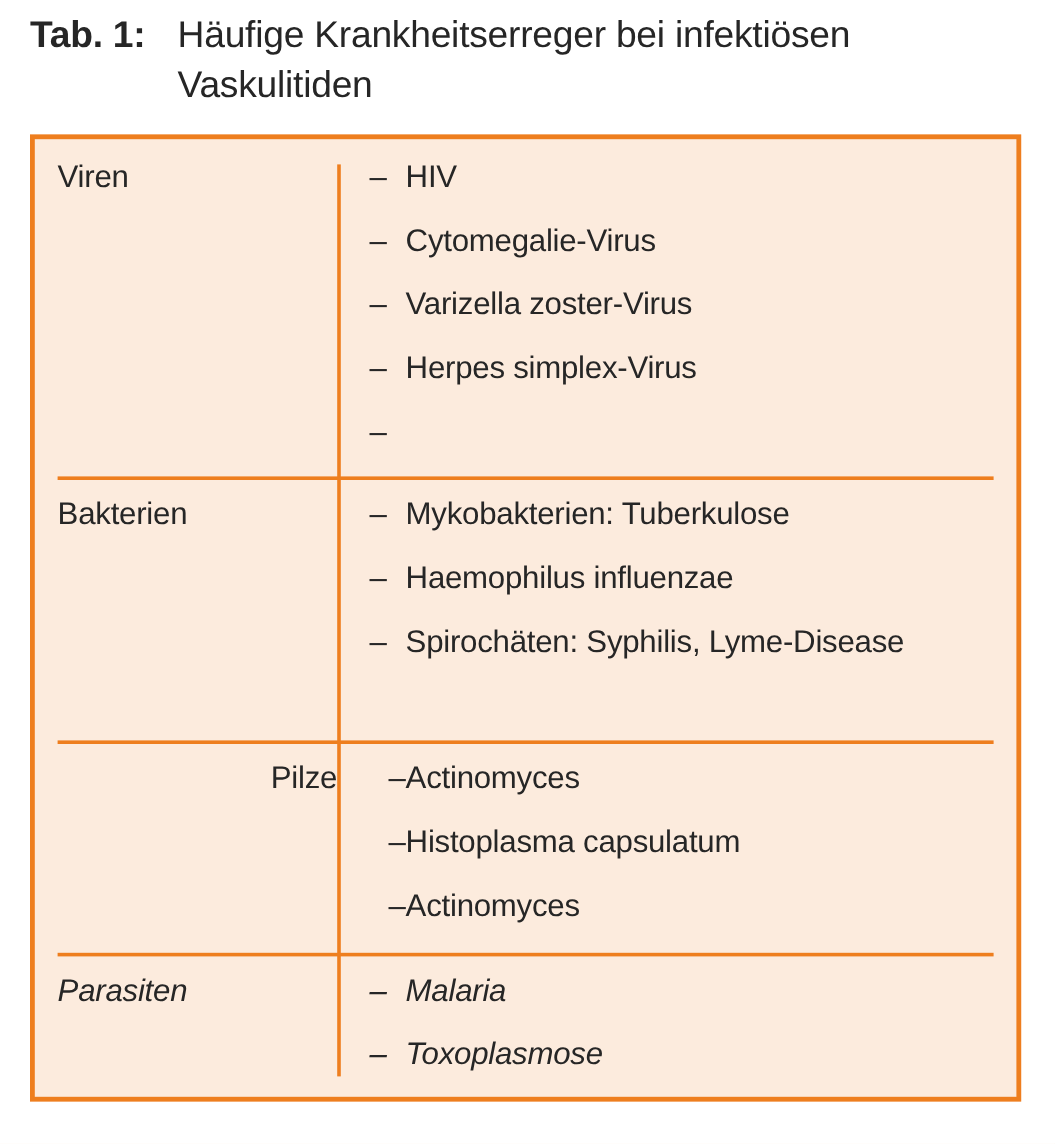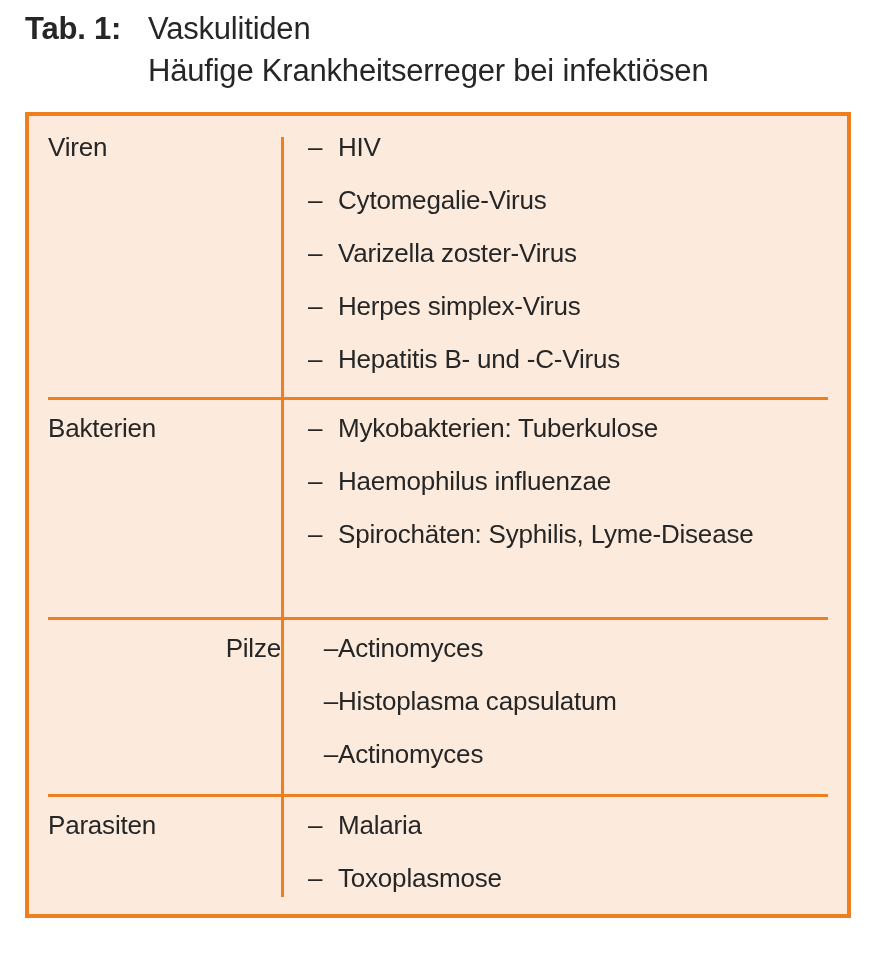--- a/index.html
+++ b/index.html
@@ -68,21 +68,21 @@
 
   .sec {
     display: grid;
     grid-template-columns: 252px 1fr;
     box-sizing: border-box;
     overflow: hidden;
   }
   .sec.h1 { height: 281px; }
   .sec.h2 { height: 220px; }
   .sec.h3 { height: 177px; text-align: right; }
-  .sec.h4 { height: 144px; }
+  .sec.h4 { height: 144px; font-style: italic; }
 
   .cat {
     padding: 10px 0 0 19px;
     font-size: 26px;
     line-height: 43px;
     letter-spacing: -0.2px;
   }
   .items {
     margin: 0;
     padding: 10px 0 0 27px;
@@ -99,22 +99,22 @@
   .items li .txt { max-width: 450px; }
 </style>
 </head>
 <body>
 
 <div class="page">
 
   <div class="caption">
     <span class="cap-label">Tab. 1:</span>
     <span class="cap-text">
+      <div>Häufige Krankheitserreger bei infektiösen</div>
       <div>Vaskulitiden</div>
-      <div>Häufige Krankheitserreger bei infektiösen</div>
     </span>
   </div>
 
   <div class="tbl">
 
     <div class="sec h1">
       <div class="cat">Viren</div>
       <ul class="items">
           <li>
             <span class="dash">–</span>
@@ -127,21 +127,20 @@
           <li>
             <span class="dash">–</span>
             <span class="txt">Varizella zoster-Virus</span>
           </li>
           <li>
             <span class="dash">–</span>
             <span class="txt">Herpes simplex-Virus</span>
           </li>
           <li>
             <span class="dash">–</span>
-            <span class="txt">Hepatitis B- und -C-Virus</span>
           </li>
         </ul>
     </div>
 
     <div class="sec h2">
       <div class="cat">Bakterien</div>
       <ul class="items">
           <li>
             <span class="dash">–</span>
             <span class="txt">Mykobakterien: Tuberkulose</span>

